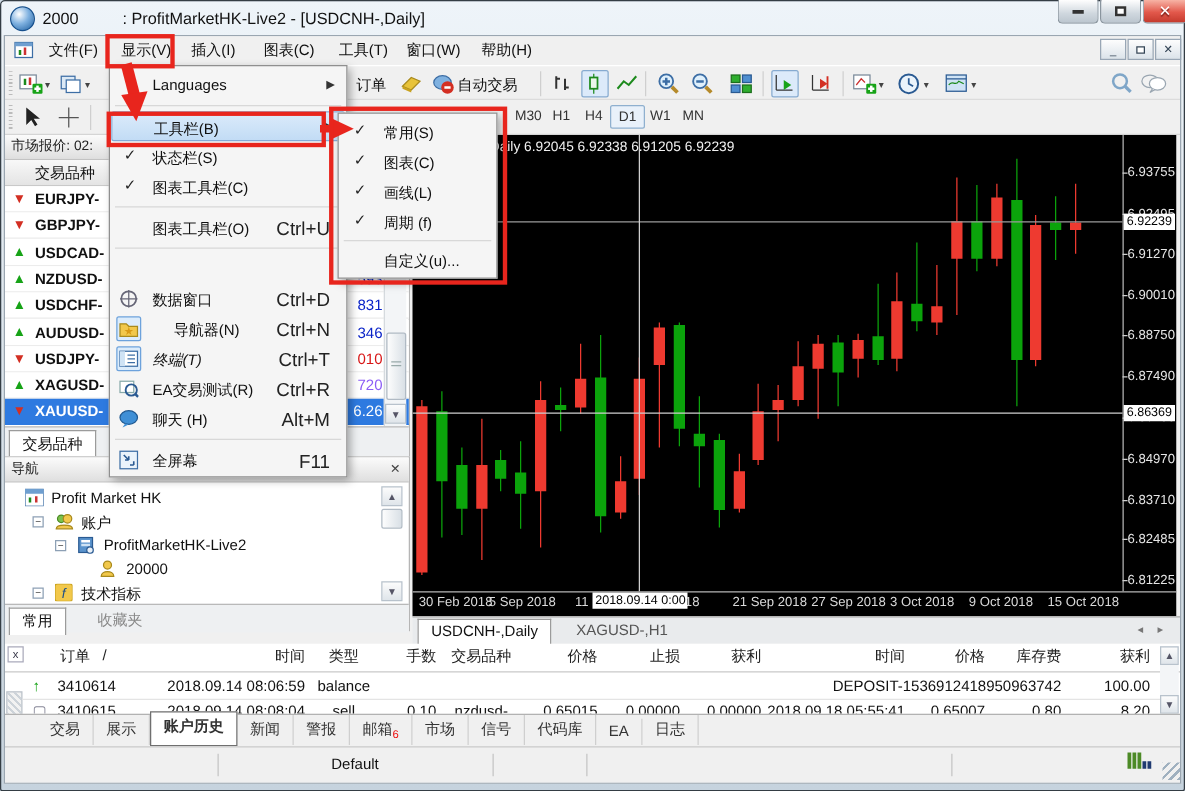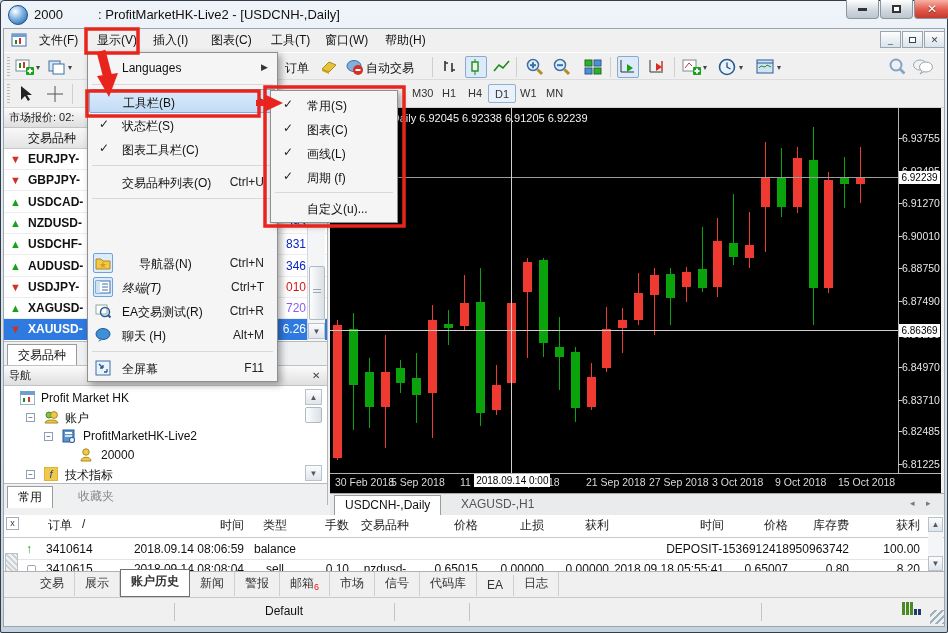--- a/index.html
+++ b/index.html
@@ -75,21 +75,21 @@
 
 #statusbar{left:4px;top:597px;width:940px;height:29px;background:#f0f0f0;border-top:1px solid #c9c9c9}
 .sb-sep{position:absolute;top:5px;width:1px;height:18px;background:#c4c4c4}
 .conn-bar{position:absolute;bottom:7px;width:3px}
 
 .menu{position:absolute;background:#f5f5f5;border:1px solid #8f8f8f;box-shadow:3px 3px 7px rgba(0,0,0,.35);z-index:40}
 .mi{position:absolute;left:1px;width:calc(100% - 2px);height:24px}
 .mi.hl{background:linear-gradient(#dcebfb,#c2dcf5);border:1px solid #84abd8;border-radius:2px}
 .mi .chk{position:absolute;left:10px;top:4px;font-weight:bold;font-size:12px;color:#222}
 .mi .lbl{position:absolute;top:5px;font-size:12px;color:#111;white-space:nowrap}
-.mi .sc{position:absolute;right:12px;top:5px;font-size:12px;color:#222}
+.mi .sc{position:absolute;right:12px;top:5px;font-size:15px;color:#222}
 .mi .sub-arr{position:absolute;right:8px;top:6px;font-size:9px;color:#333}
 .mi-sep{position:absolute;left:4px;width:calc(100% - 8px);height:1px;background:#d8d8d8}
 .mi-ico{position:absolute;left:4px;top:2px;width:20px;height:20px;display:flex;align-items:center;justify-content:center}
 .mi-ico.on{border:1px solid #6da2dc;background:#dcecfb;border-radius:2px}
 
 #annotations{left:0;top:0;z-index:60;pointer-events:none}
 .ann{fill:none;stroke:#e8251d;stroke-width:3.5px}
 .ann-f{fill:#e8251d;stroke:none}
 </style>
 </head>
@@ -619,24 +619,35 @@
     <div class="mi" style="top: 60px;">
       <div class="chk">✓</div>
       <div class="lbl" style="left: 33px;">状态栏(S)</div>
     </div>
     <div class="mi" style="top: 84px;">
       <div class="chk">✓</div>
       <div class="lbl" style="left: 33px;">图表工具栏(C)</div>
     </div>
     <div class="mi-sep" style="top: 112px;"></div>
     <div class="mi" style="top: 117px;">
-      <div class="lbl" style="left: 33px;">交易品种列表(O)</div>
+      <div class="lbl" style="left: 33px;">图表工具栏(O)</div>
       <div class="sc">Ctrl+U</div>
     </div>
     <div class="mi-sep" style="top: 145px;"></div>
+    <div class="mi" style="top: 174px;">
+      <div class="mi-ico">
+        <svg width="16" height="16">
+          <circle cx="8" cy="8" r="6" fill="none" stroke="#667" stroke-width="1.4"></circle>
+          <line x1="8" y1="1" x2="8" y2="15" stroke="#667"></line>
+          <line x1="1" y1="8" x2="15" y2="8" stroke="#667"></line>
+        </svg>
+      </div>
+      <div class="lbl" style="left: 33px;">数据窗口</div>
+      <div class="sc">Ctrl+D</div>
+    </div>
     <div class="mi" style="top: 198px;">
       <div class="mi-ico on">
         <svg width="16" height="16">
           <path d="M1 4 h5 l2 2 h7 v8 H1 z" fill="#f2c84b" stroke="#a98a1d"></path>
           <text x="8" y="13" font-size="9" fill="#d99b16" text-anchor="middle">★</text>
         </svg>
       </div>
       <div class="lbl" style="left: 50px;">导航器(N)</div>
       <div class="sc">Ctrl+N</div>
     </div>

